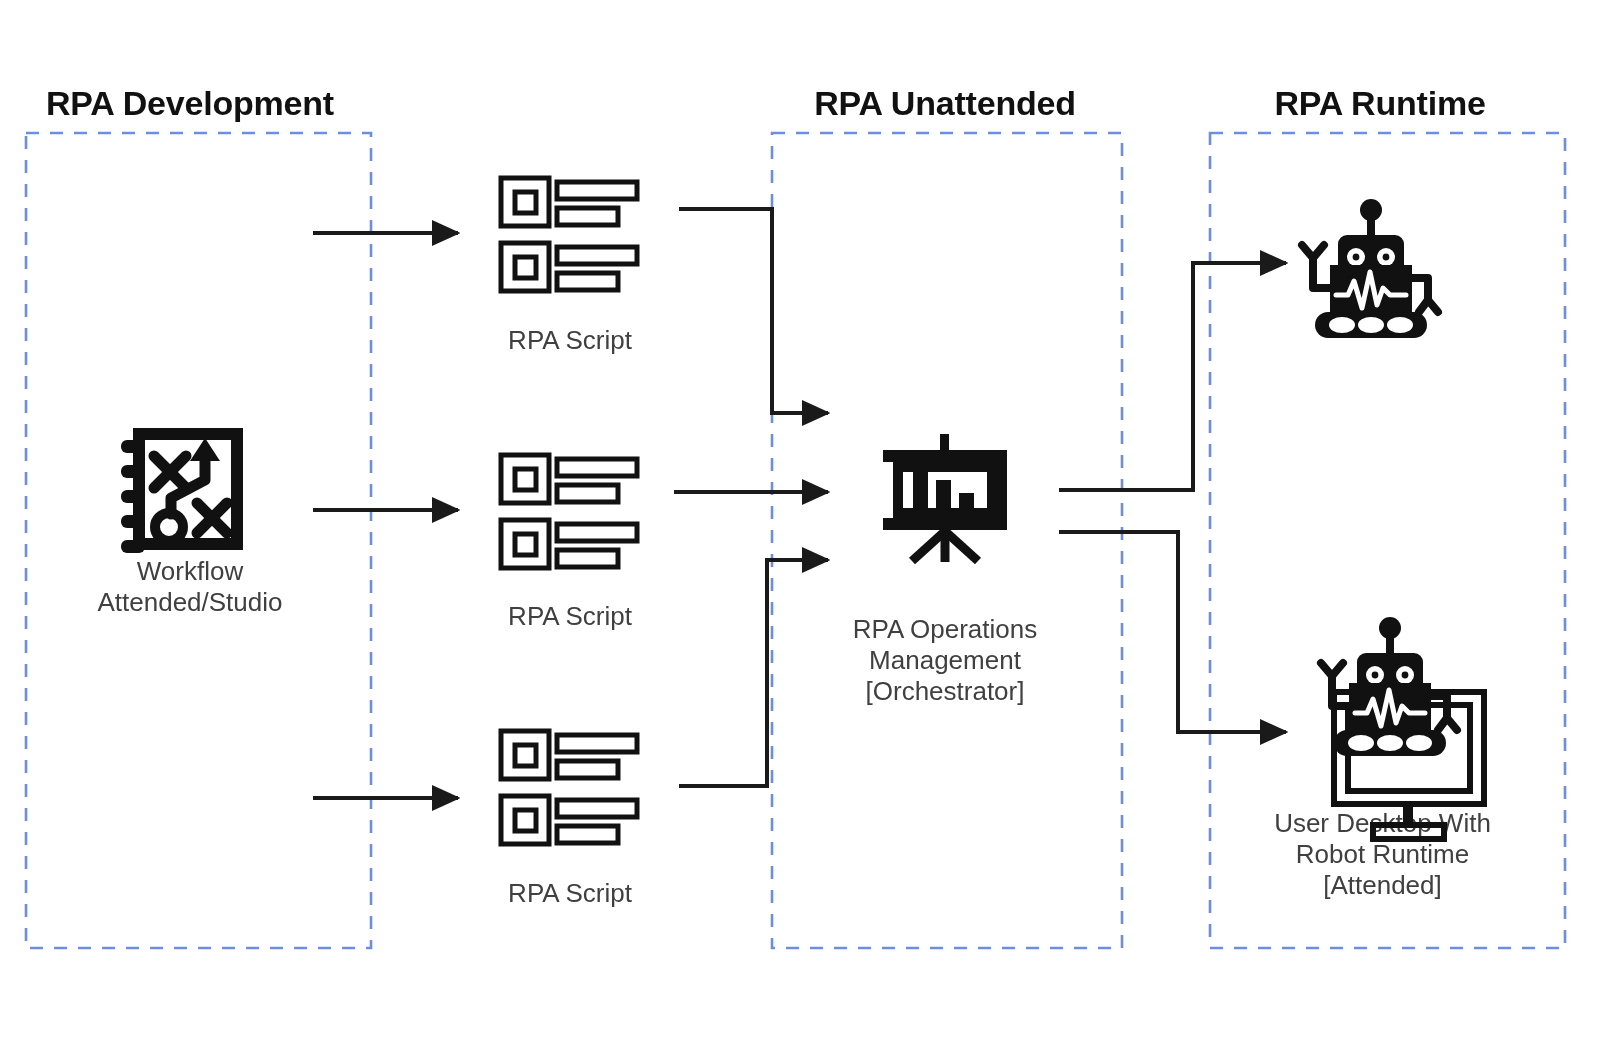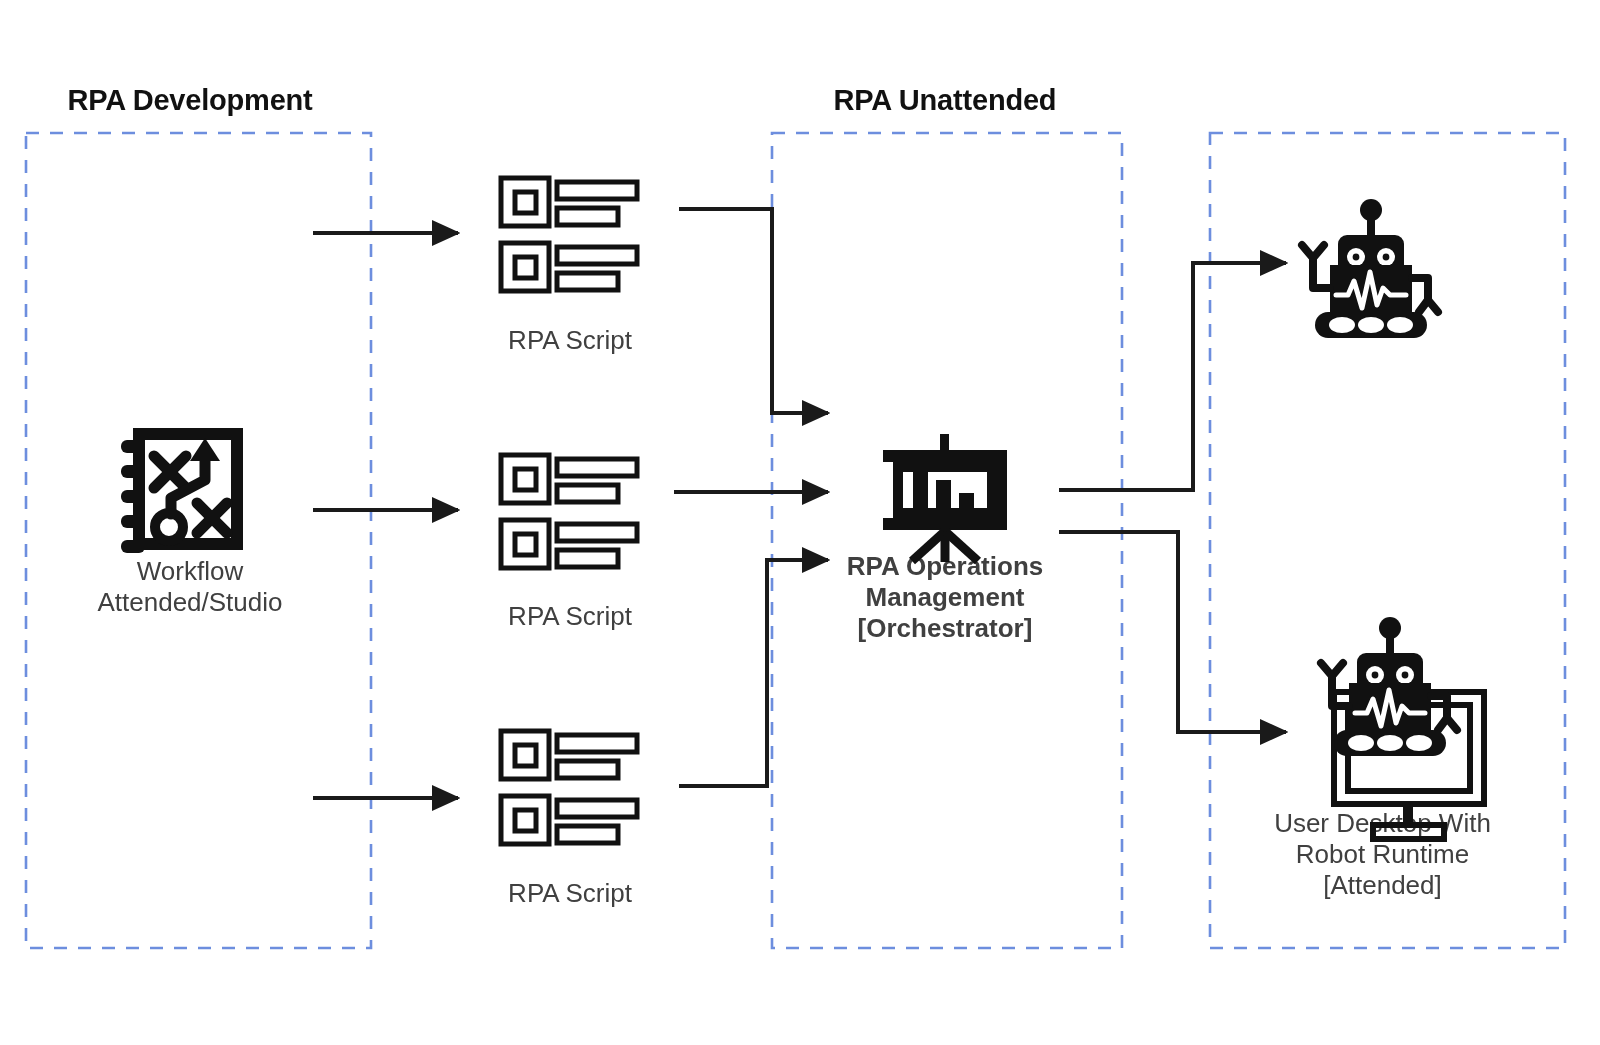--- a/index.html
+++ b/index.html
@@ -9,21 +9,21 @@
     color:#1a1a1a;
     overflow:hidden;
     position:relative;
   }
   #stage{position:relative;width:1600px;height:1045px;}
   svg#scene{position:absolute;left:0;top:0;width:1600px;height:1045px;}
 
   .lane-title{
     position:absolute;
     font-weight:700;
-    font-size:29px;
+    font-size:34px;
     letter-spacing:-0.2px;
     color:#111111;
     white-space:nowrap;
     text-align:center;
   }
   .node-label{
     position:absolute;
     font-size:26px;
     line-height:31px;
     color:#404040;
@@ -33,31 +33,32 @@
 </style>
 </head>
 <body>
 
 <div id="stage">
 
   <div class="lane-title" style="left:40px;top:84px;width:300px;">RPA Development</div>
 
   <div class="lane-title" style="left:795px;top:84px;width:300px;">RPA Unattended</div>
 
+  <div class="lane-title" style="left:1240px;top:84px;width:280px;">RPA Runtime</div>
 
   <div class="node-label" style="left:40px;top:556px;width:300px;">Workflow
 Attended/Studio</div>
 
   <div class="node-label" style="left:450px;top:325px;width:240px;">RPA Script</div>
 
   <div class="node-label" style="left:450px;top:601px;width:240px;">RPA Script</div>
 
   <div class="node-label" style="left:450px;top:878px;width:240px;">RPA Script</div>
 
-  <div class="node-label" style="left:820px;top:551px;width:250px;font-weight:bold;">RPA Operations
+  <div class="node-label" style="left:820px;top:614px;width:250px;">RPA Operations
 Management
 [Orchestrator]</div>
 
 
   <div class="node-label" style="left:1235px;top:808px;width:295px;">User Desktop With
 Robot Runtime
 [Attended]</div>
 
   <svg id="scene" viewBox="0 0 1600 1045" xmlns="http://www.w3.org/2000/svg">
     <defs>

